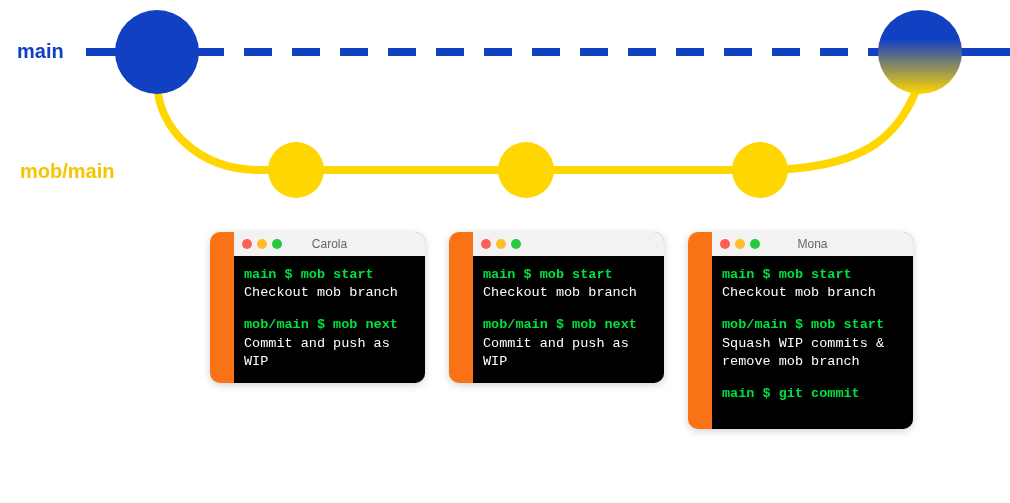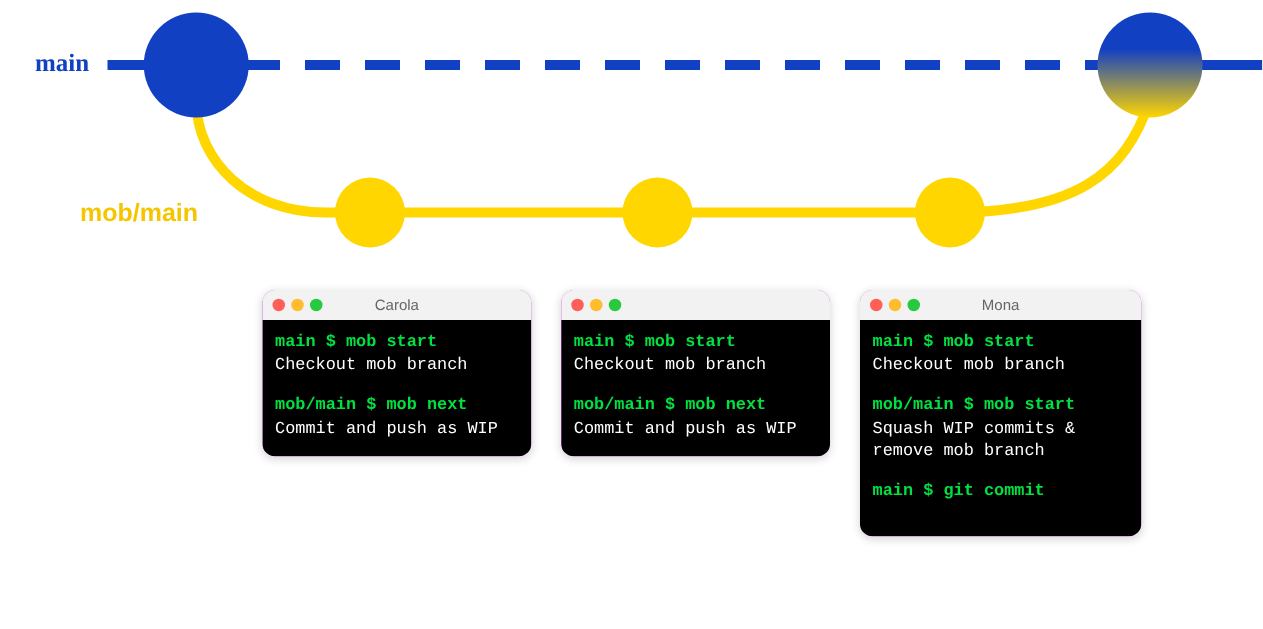--- a/index.html
+++ b/index.html
@@ -14,22 +14,22 @@
   .stage {
     position: absolute;
     top: 0; left: 0;
     width: 1010px; height: 503px;
   }
   .branch-label {
     position: absolute;
     font-weight: 700;
     font-size: 20px;
   }
-  .main-label { color: #1240c2; left: 28px; top: 40px; font-family: Liberation Serif, serif; }
-  .mob-label { color: #f5c500; left: 20px; top: 160px; margin-left: 44px; }
+  .main-label { color: #1240c2; left: 17px; top: 40px; }
+  .mob-label { color: #f5c500; left: 20px; top: 160px; }
 
   svg.lines { position: absolute; top: 0; left: 0; }
 
   .circle {
     position: absolute;
     border-radius: 50%;
   }
   .blue { background: #1240c2; }
   .yellow { background: #ffd600; }
   .gradient { background: linear-gradient(180deg,#1240c2 0%,#1240c2 35%,#ffd600 100%); }
@@ -42,21 +42,22 @@
     left: 210px;
     display: flex;
     gap: 24px;
     align-items: flex-start;
   }
   .terminal {
     width: 215px;
     border-radius: 10px;
     overflow: hidden;
     box-shadow: 0 2px 8px rgba(0,0,0,0.18);
-    background: #d946ef;
+    background: #f97316;
+    padding-left: 24px;
   }
   .terminal.wide { width: 225px; }
   .titlebar {
     background: #f2f2f2;
     height: 24px;
     display: flex;
     align-items: center;
     padding: 0 8px;
     position: relative;
   }

